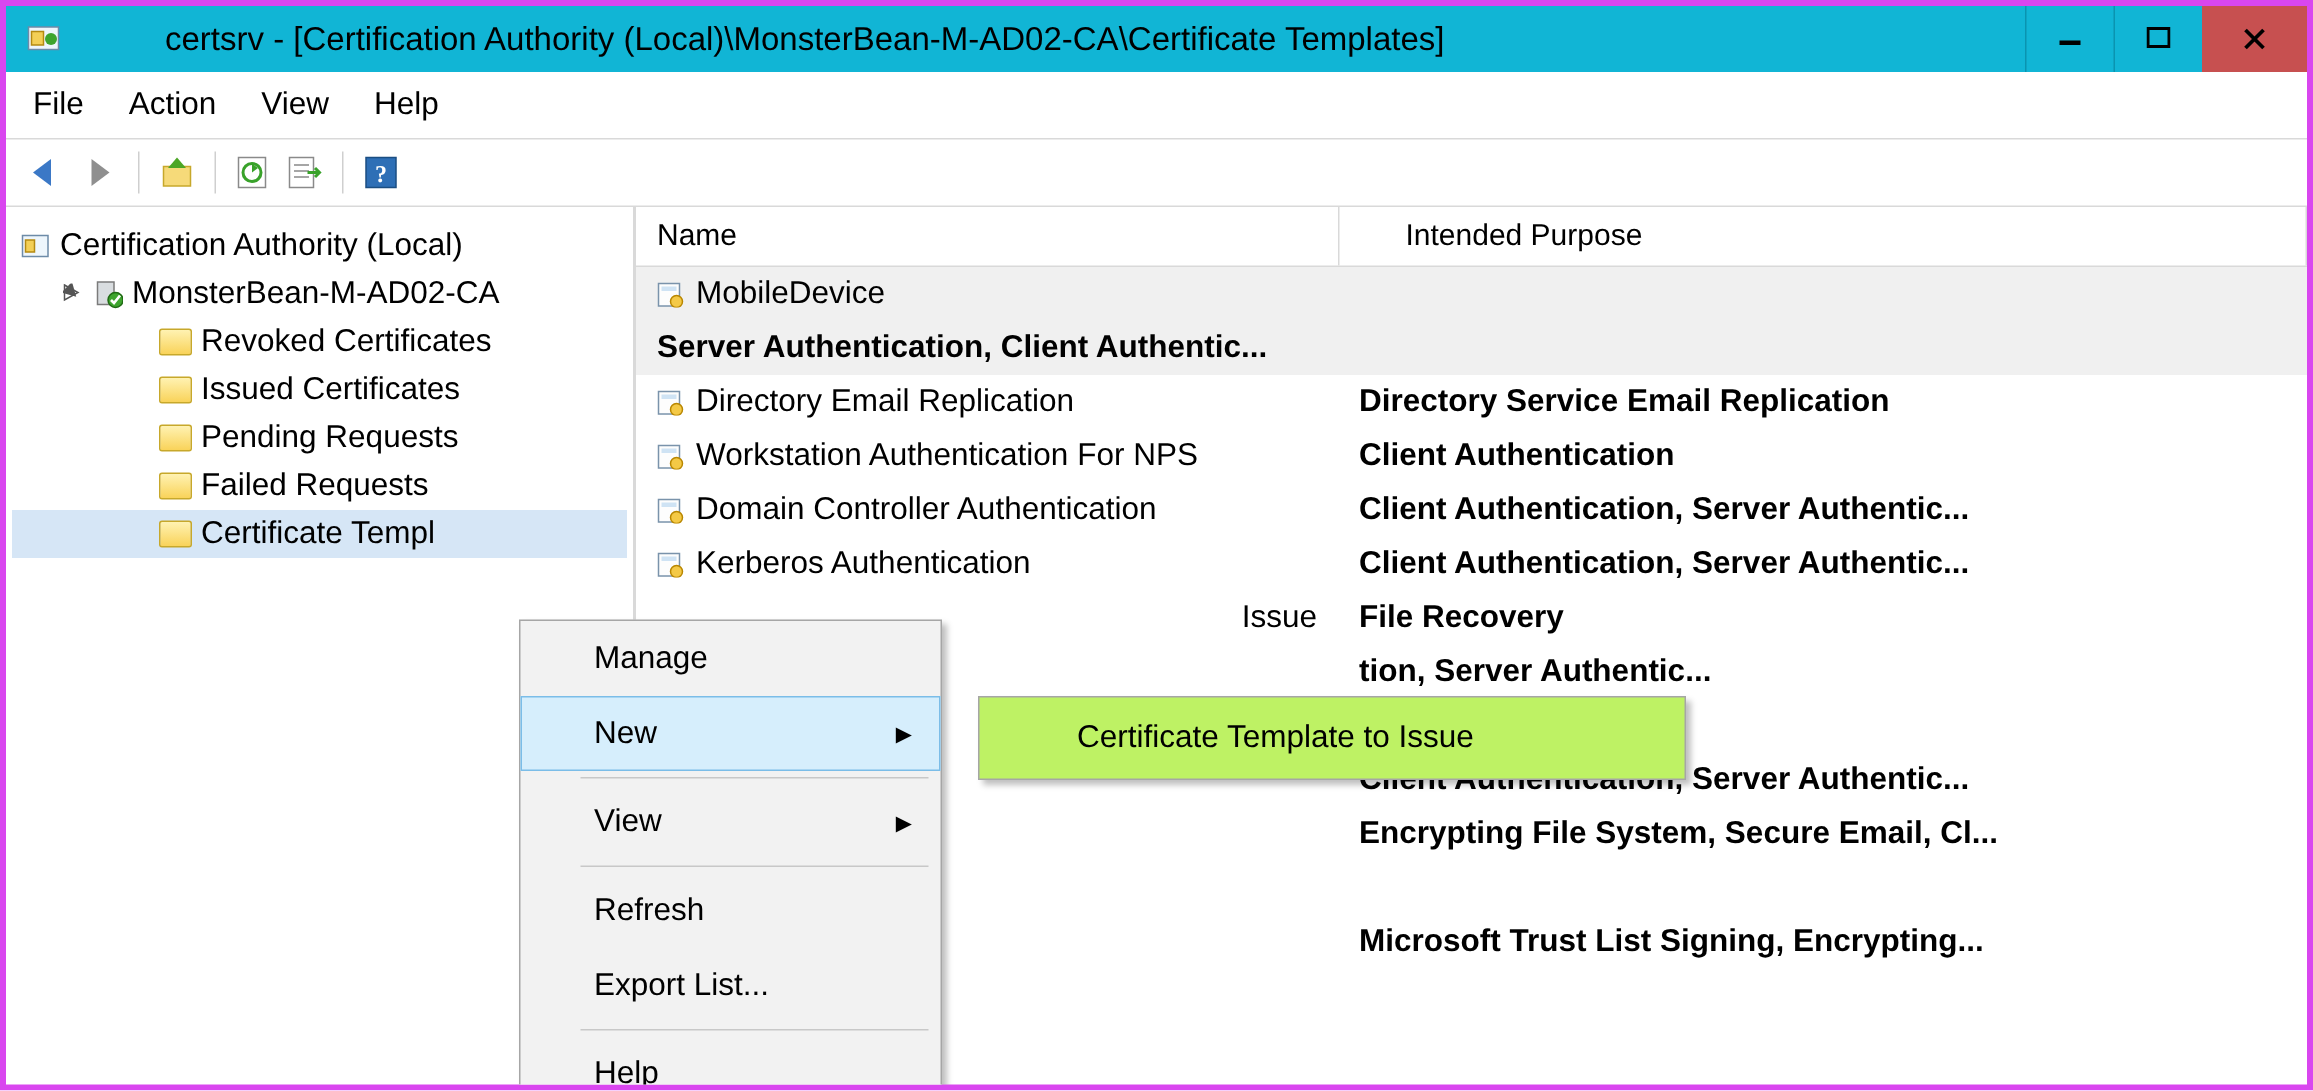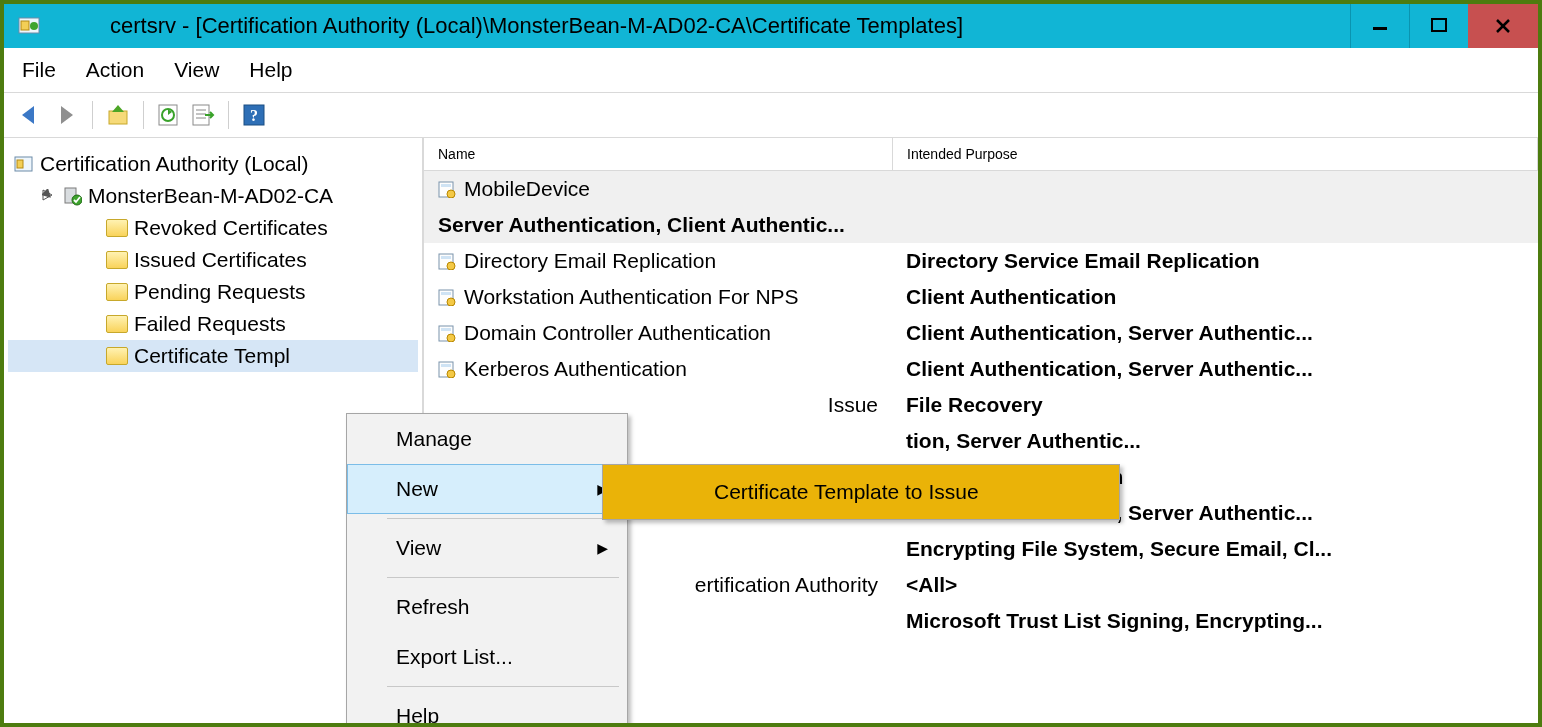--- a/index.html
+++ b/index.html
@@ -1,16 +1,16 @@
 <!DOCTYPE html>
 <html><head>
 <meta charset="utf-8">
 <style>
   html,body{margin:0;padding:0;font-family:"Segoe UI",Tahoma,sans-serif;font-size:19px;color:#000;background:#fff;}
-  .outer{border:4px solid #4d7c0f;width:1534px;height:719px;position:relative;overflow:hidden;background:#fff;}
+  .outer{border:4px solid #d946ef;width:1534px;height:719px;position:relative;overflow:hidden;background:#fff;}
   .titlebar{height:44px;background:#11b5d5;display:flex;align-items:center;}
   .titlebar .app-icon{width:22px;height:22px;margin:0 10px 0 14px;}
   .titlebar .title{flex:1;color:#000;font-size:22px;padding-left:60px;}
   .win-controls{display:flex;height:100%;}
   .win-controls .wbtn{width:58px;display:flex;align-items:center;justify-content:center;border-left:1px solid #0a94b0;}
   .win-controls .wbtn.close{background:#C75050;border-left:none;width:70px;}
   .menubar{display:flex;gap:30px;padding:10px 18px;border-bottom:1px solid #d9d9d9;font-size:21px;}
   .menubar span{cursor:default;}
   .toolbar{display:flex;align-items:center;gap:4px;padding:6px 10px;border-bottom:1px solid #d9d9d9;}
   .toolbar .sep{width:1px;height:28px;background:#cfcfcf;margin:0 6px;}
@@ -18,37 +18,37 @@
   .main{display:flex;height:calc(100% - 44px - 48px - 46px);}
   .tree{width:420px;border-right:2px solid #d9d9d9;padding:10px 4px;box-sizing:border-box;}
   .tree-row{display:flex;align-items:center;gap:6px;padding:4px 6px;font-size:21px;white-space:nowrap;}
   .tree-row.sel{background:#d6e6f6;}
   .indent1{padding-left:34px;}
   .indent2{padding-left:98px;}
   .expander{width:14px;height:14px;display:inline-block;}
   .folder-icon{width:20px;height:16px;background:linear-gradient(#fff2b2,#f9d35a);border:1px solid #c7a82b;border-radius:2px;display:inline-block;}
   .ca-icon{display:inline-block;}
   .list{flex:1;position:relative;}
-  .list-header{display:flex;border-bottom:1px solid #d9d9d9;font-size:14px;}
+  .list-header{display:flex;border-bottom:1px solid #d9d9d9;font-size:20px;gap:30px;}
   .list-header .col{padding:8px 14px;border-right:1px solid #d9d9d9;}
   .col-name{width:440px;}
   .col-purpose{flex:1;}
   .list-body{}
   .list-row{display:flex;font-size:21px;}
   .list-row .cell{padding:6px 14px;white-space:nowrap;overflow:hidden;text-overflow:ellipsis;}
   .list-row .cell.name{width:440px;display:flex;align-items:center;gap:8px;}
   .list-row .cell.purpose{flex:1;font-weight:bold;}
   .list-row.sel{background:#f0f0f0;flex-direction:column;}
   .cert-icon{width:18px;height:18px;display:inline-block;}
   .context-menu{position:absolute;left:342px;top:409px;width:280px;background:#f2f2f2;border:1px solid #a6a6a6;box-shadow:3px 3px 4px rgba(0,0,0,.25);z-index:5;}
   .cm-item{display:flex;align-items:center;justify-content:space-between;padding:12px 18px 12px 48px;font-size:21px;border:1px solid transparent;}
   .cm-item.highlight{background:#d6eefc;border:1px solid #7bbde8;}
   .cm-item .arrow{font-size:14px;color:#000;}
   .cm-sep{height:1px;background:#c8c8c8;margin:4px 8px 4px 40px;}
-  .submenu{position:absolute;left:598px;top:460px;width:470px;background:#eab308;border:1px solid #a6a6a6;box-shadow:3px 3px 4px rgba(0,0,0,.25);z-index:6;padding-left:46px;}
+  .submenu{position:absolute;left:648px;top:460px;width:470px;background:#bef264;border:1px solid #a6a6a6;box-shadow:3px 3px 4px rgba(0,0,0,.25);z-index:6;}
   .submenu .cm-item{padding:14px 18px 14px 64px;}
   svg{display:block;}
 </style>
 </head>
 <body>
 
 <div class="outer">
 
   <div class="titlebar">
     <span class="app-icon">
@@ -266,23 +266,20 @@
           </div>
           <div class="list-row">
             <div class="cell name" style="justify-content: flex-end;"></div>
             <div class="cell purpose">Client Authentication, Server Authentic...</div>
           </div>
           <div class="list-row">
             <div class="cell name" style="justify-content: flex-end;"></div>
             <div class="cell purpose">Encrypting File System, Secure Email, Cl...</div>
           </div>
           <div class="list-row">
-            <div class="cell name" style="justify-content: flex-end;">
-              <span>ertification Authority</span>
-            </div>
             <div class="cell purpose">&lt;All&gt;</div>
           </div>
           <div class="list-row">
             <div class="cell name" style="justify-content: flex-end;"></div>
             <div class="cell purpose">Microsoft Trust List Signing, Encrypting...</div>
           </div>
         </div>
     </div>
   </div>
 

